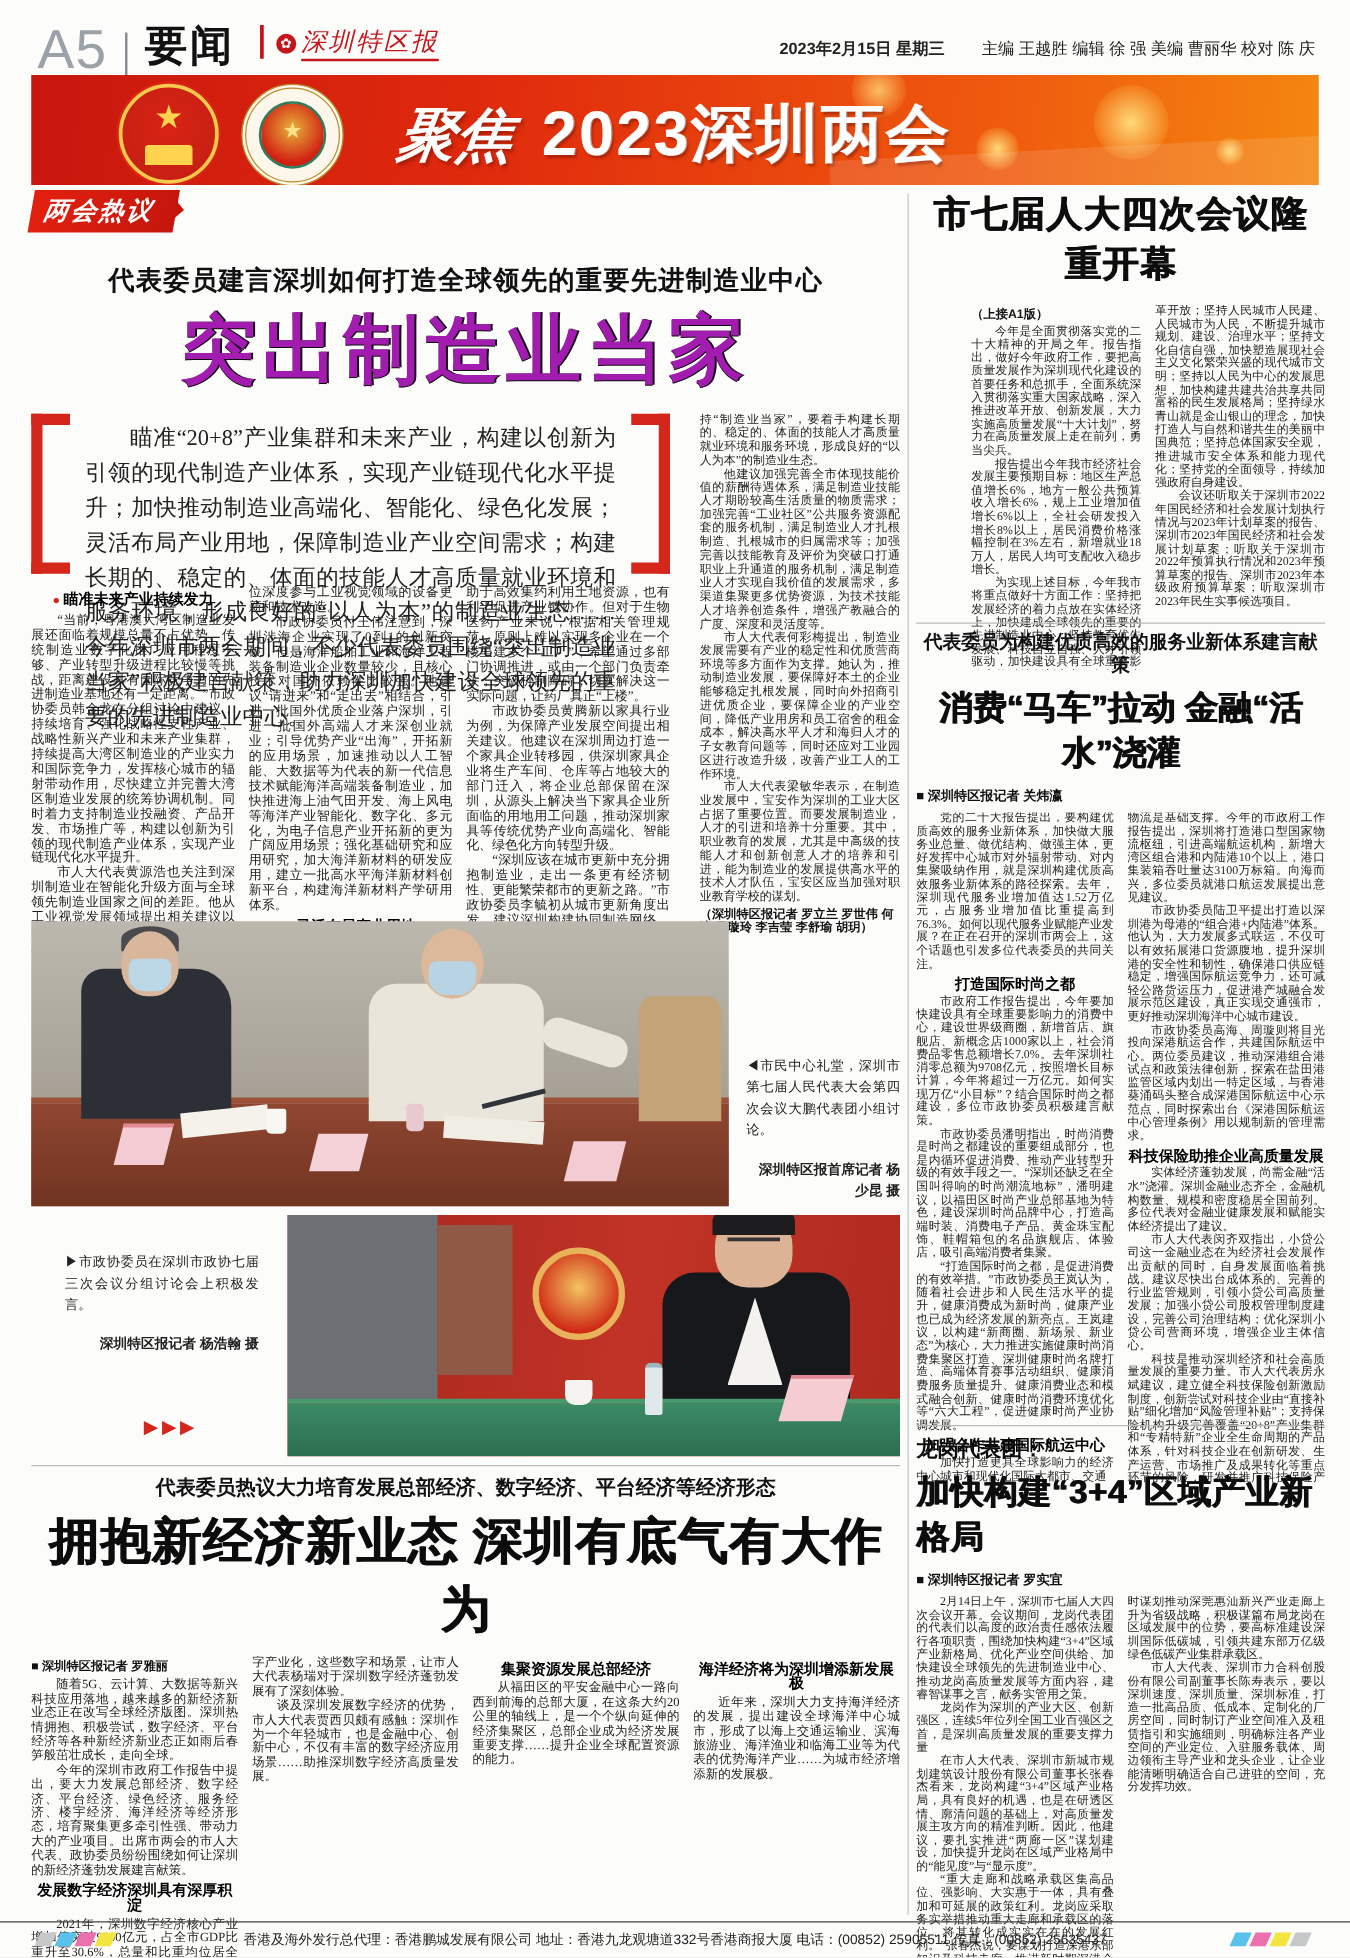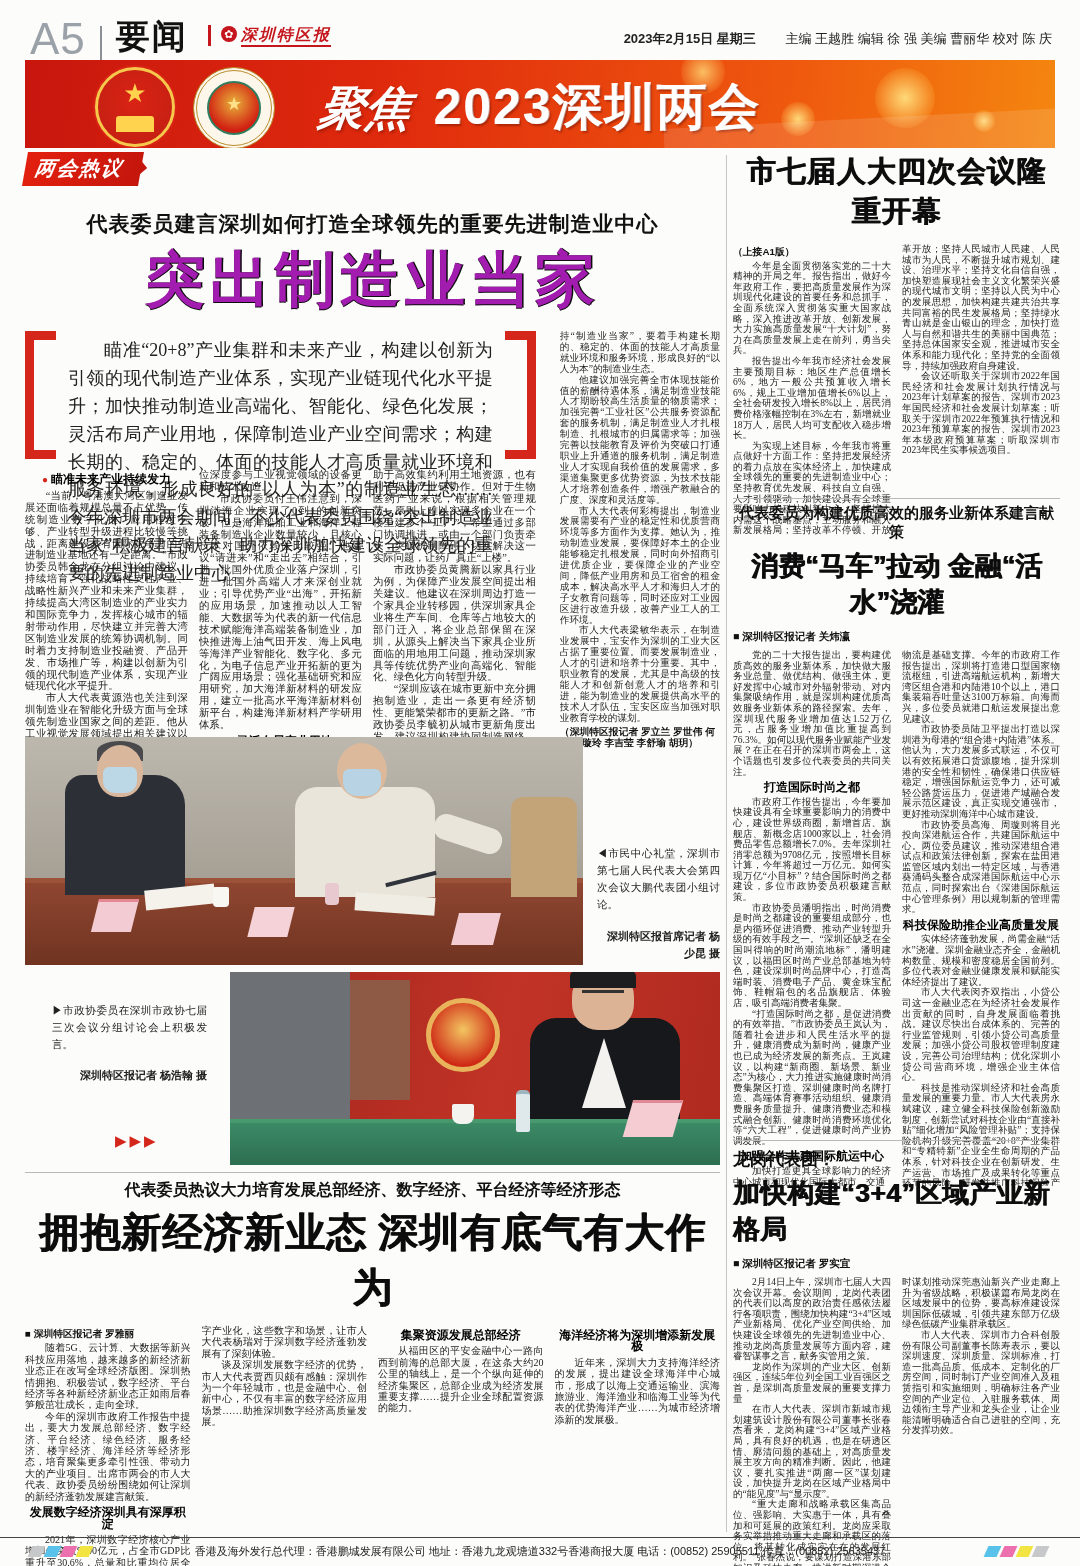--- a/index.html
+++ b/index.html
@@ -7,21 +7,21 @@
         font-family:"Liberation Serif",serif;color:#1c1c1c;}
   
   .masthead{position:absolute;left:30px;top:14px;right:28px;height:46px;}
   .pageno{font-family:"Liberation Sans",sans-serif;font-size:44px;color:#9ba1a8;font-weight:400;letter-spacing:1px;}
   .mast-vline{display:inline-block;width:2px;height:34px;background:#8a8f94;margin:0 14px -6px 14px;}
   .section-name{font-family:"Liberation Sans",sans-serif;font-size:34px;font-weight:900;color:#111;
         letter-spacing:2px;vertical-align:6px;}
   .logo{display:inline-block;margin-left:16px;vertical-align:14px;border-left:3px solid #c4161c;padding-left:10px;}
   .brand-emblem{display:inline-block;width:16px;height:16px;border-radius:50%;background:#c4161c;color:#fff;
         font-size:11px;line-height:16px;text-align:center;vertical-align:2px;}
-  .brand-name{font-size:16px;color:#c4161c;font-weight:700;font-style:italic;letter-spacing:2px;
+  .brand-name{font-size:20px;color:#c4161c;font-weight:400;font-style:italic;letter-spacing:2px;
         border-bottom:2px solid #c4161c;padding-bottom:2px;}
   .mast-meta{position:absolute;right:0;top:16px;text-align:right;font-family:"Liberation Sans",sans-serif;
         font-size:13px;color:#222;}
   .mast-meta .date{font-weight:700;margin-right:26px;}
   
   .banner{position:absolute;left:25px;top:60px;width:1030px;height:88px;
         background:linear-gradient(95deg,#c8160e 0%,#e02a0d 35%,#ef5a0e 75%,#f4860f 100%);
         overflow:hidden;}
   .banner:after{content:"";position:absolute;right:-30px;bottom:-40px;width:420px;height:70px;background:#fff;
         transform:rotate(-3deg);opacity:.12;}
@@ -118,21 +118,21 @@
   .headline-b{text-align:center;font-family:"Liberation Serif",serif;font-weight:900;font-size:40px;
         letter-spacing:1px;margin-top:4px;color:#0c0c0c;text-shadow:1px 0 0 #0c0c0c;}
   .colsB{margin-top:10px;height:268px;font-size:10px;line-height:11.4px;}
   
   .rightcol{position:absolute;left:733px;top:152px;width:327px;}
   .rc-art{position:absolute;left:0;width:327px;}
   .art1{top:0;}
   .headline-r1{text-align:center;font-family:"Liberation Sans",sans-serif;font-weight:900;font-size:29px;
         letter-spacing:1px;color:#0d0d0d;text-shadow:1px 0 0 #0d0d0d;}
   .colsR{display:flex;gap:11px;overflow:hidden;font-size:9.5px;line-height:10.6px;}
-  .cols-r1{margin-top:12px;height:292px;}
+  .cols-r1{margin-top:12px;height:292px;margin-left:44px;}
   .art2{top:352px;}
   .kicker-r{text-align:center;font-family:"Liberation Sans",sans-serif;font-weight:900;font-size:15px;color:#111;}
   .headline-r2{text-align:center;font-family:"Liberation Sans",sans-serif;font-weight:900;font-size:27px;
         margin-top:6px;color:#0d0d0d;letter-spacing:0;text-shadow:1px 0 0 #0d0d0d;}
   .byline-r{font-family:"Liberation Sans",sans-serif;font-weight:700;font-size:10.5px;margin:10px 0 6px;color:#111;}
   .cols-r2{height:536px;}
   .art3{top:996px;}
   .kicker-l3{font-family:"Liberation Sans",sans-serif;font-weight:900;font-size:17px;color:#0d0d0d;}
   .headline-r3{font-family:"Liberation Sans",sans-serif;font-weight:900;font-size:26.5px;margin-top:4px;
         color:#0d0d0d;letter-spacing:0.5px;text-shadow:1px 0 0 #0d0d0d;}

